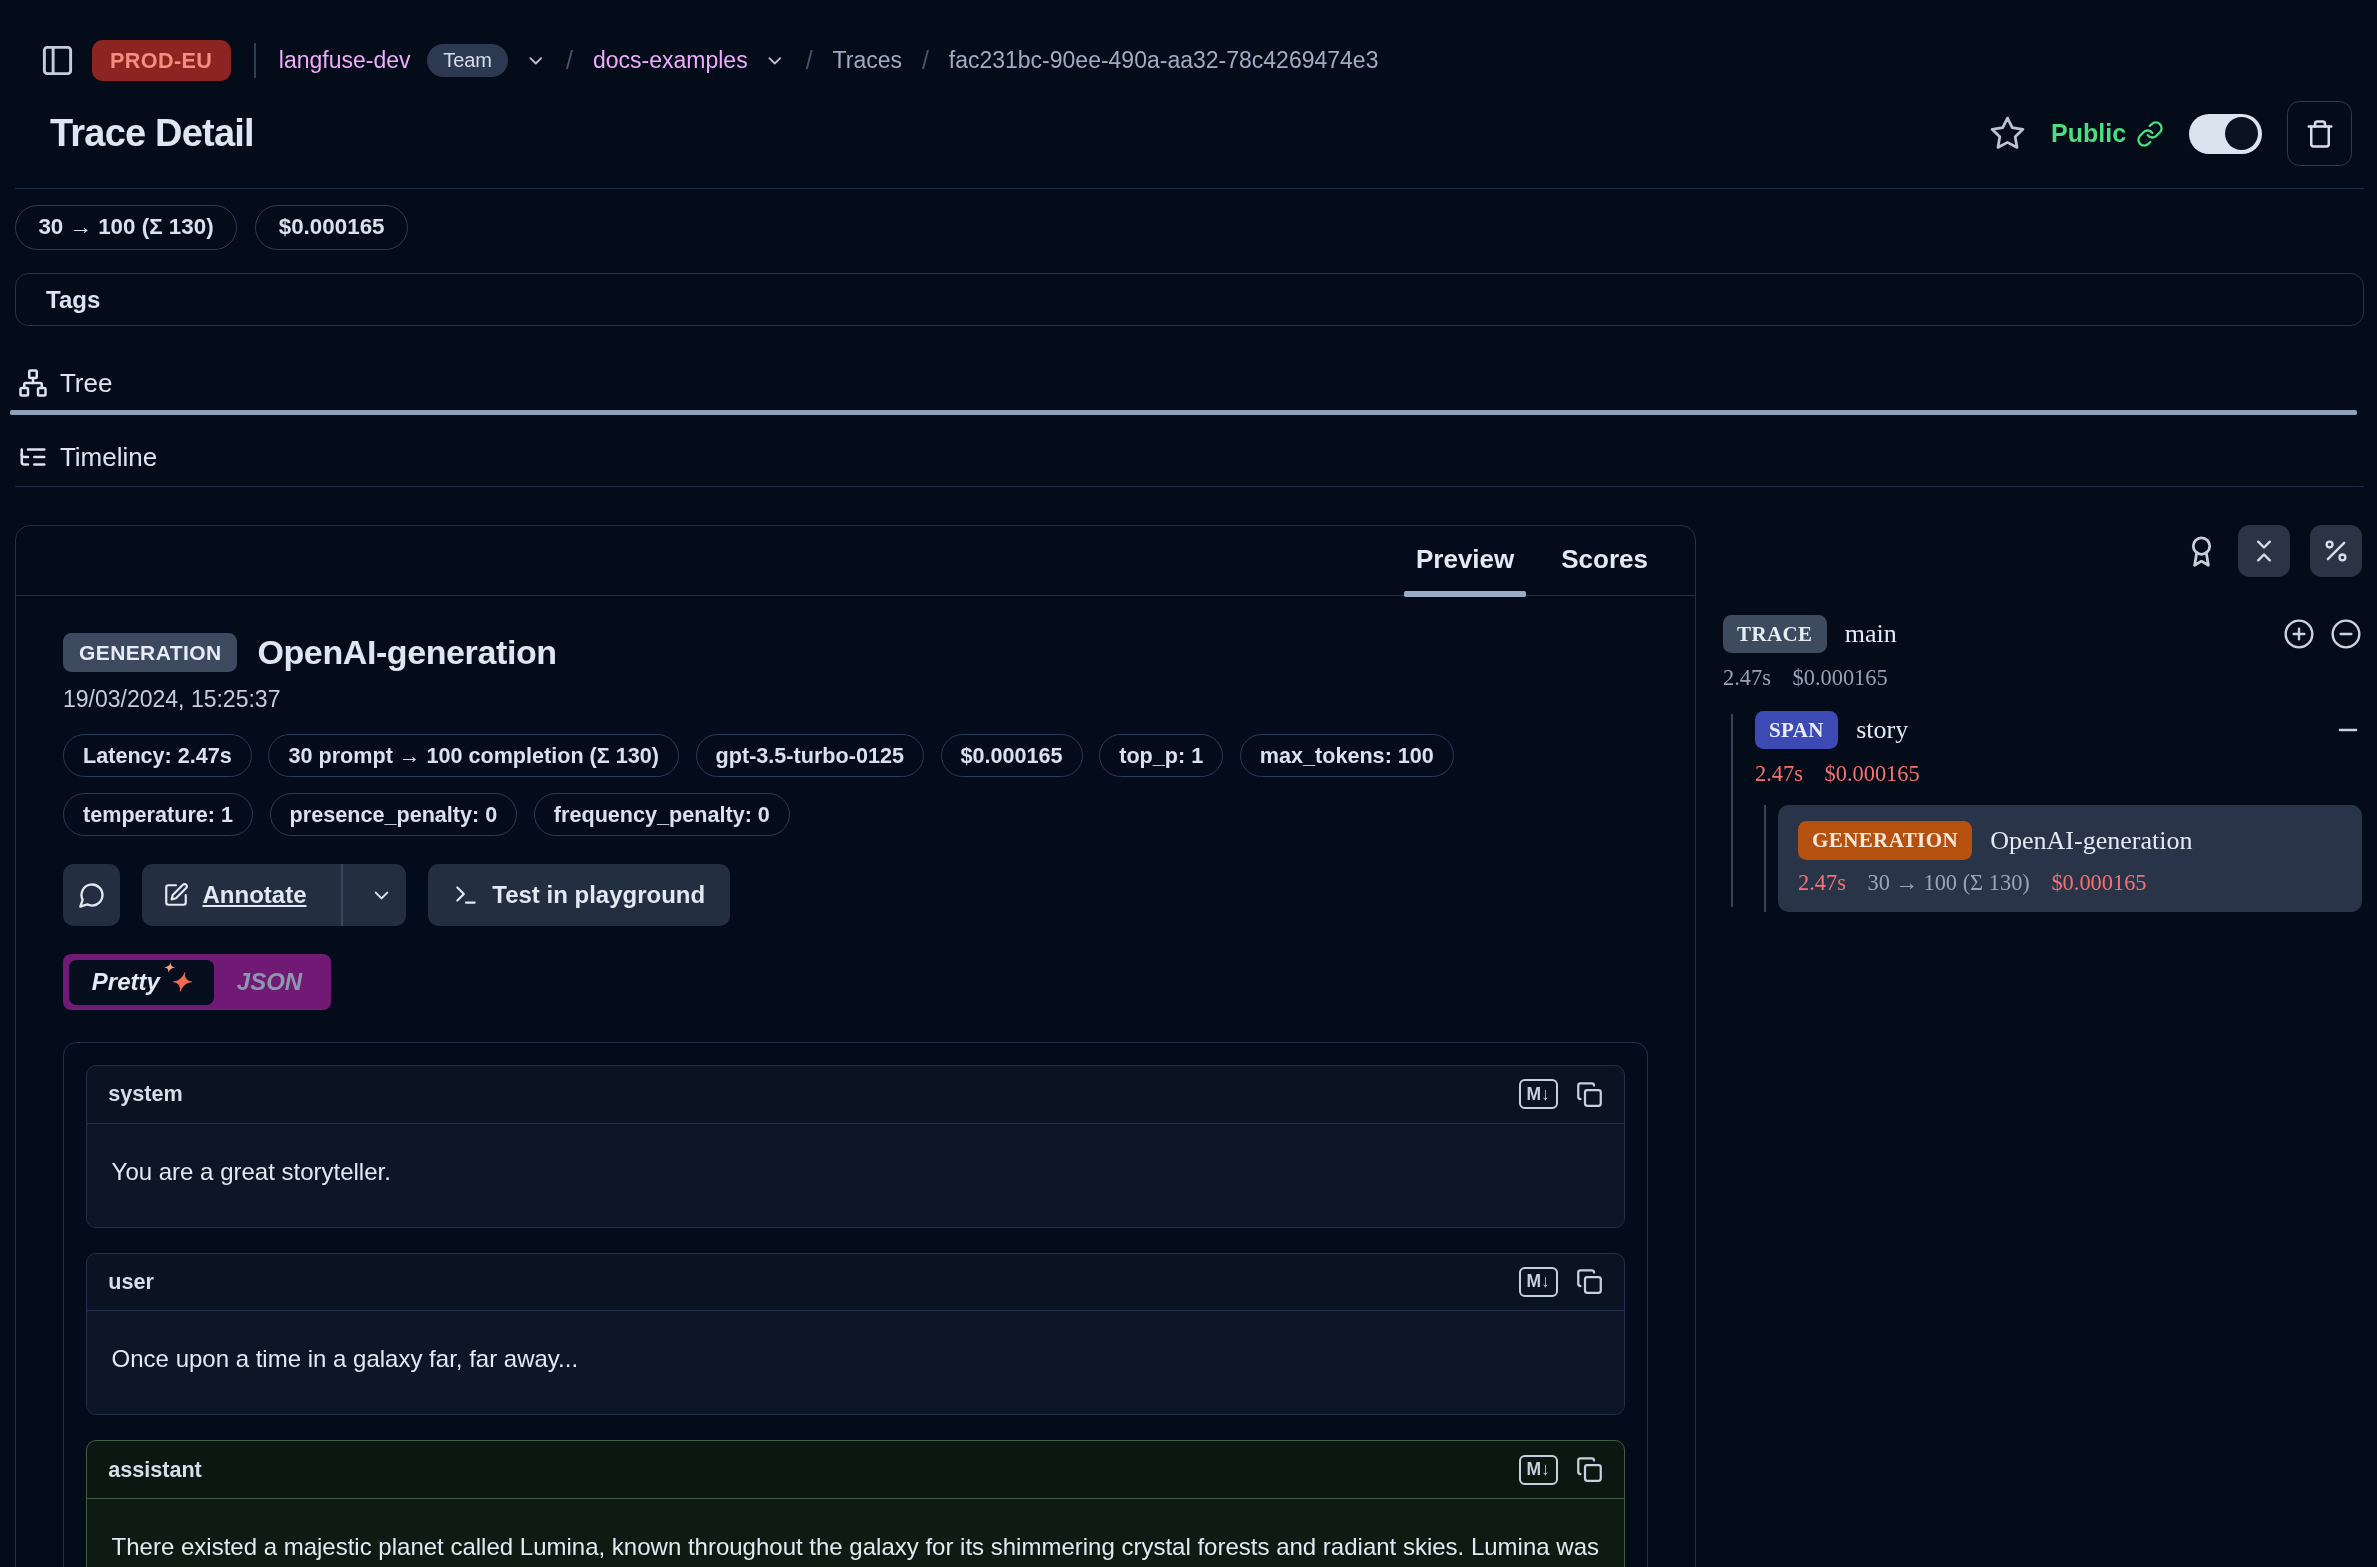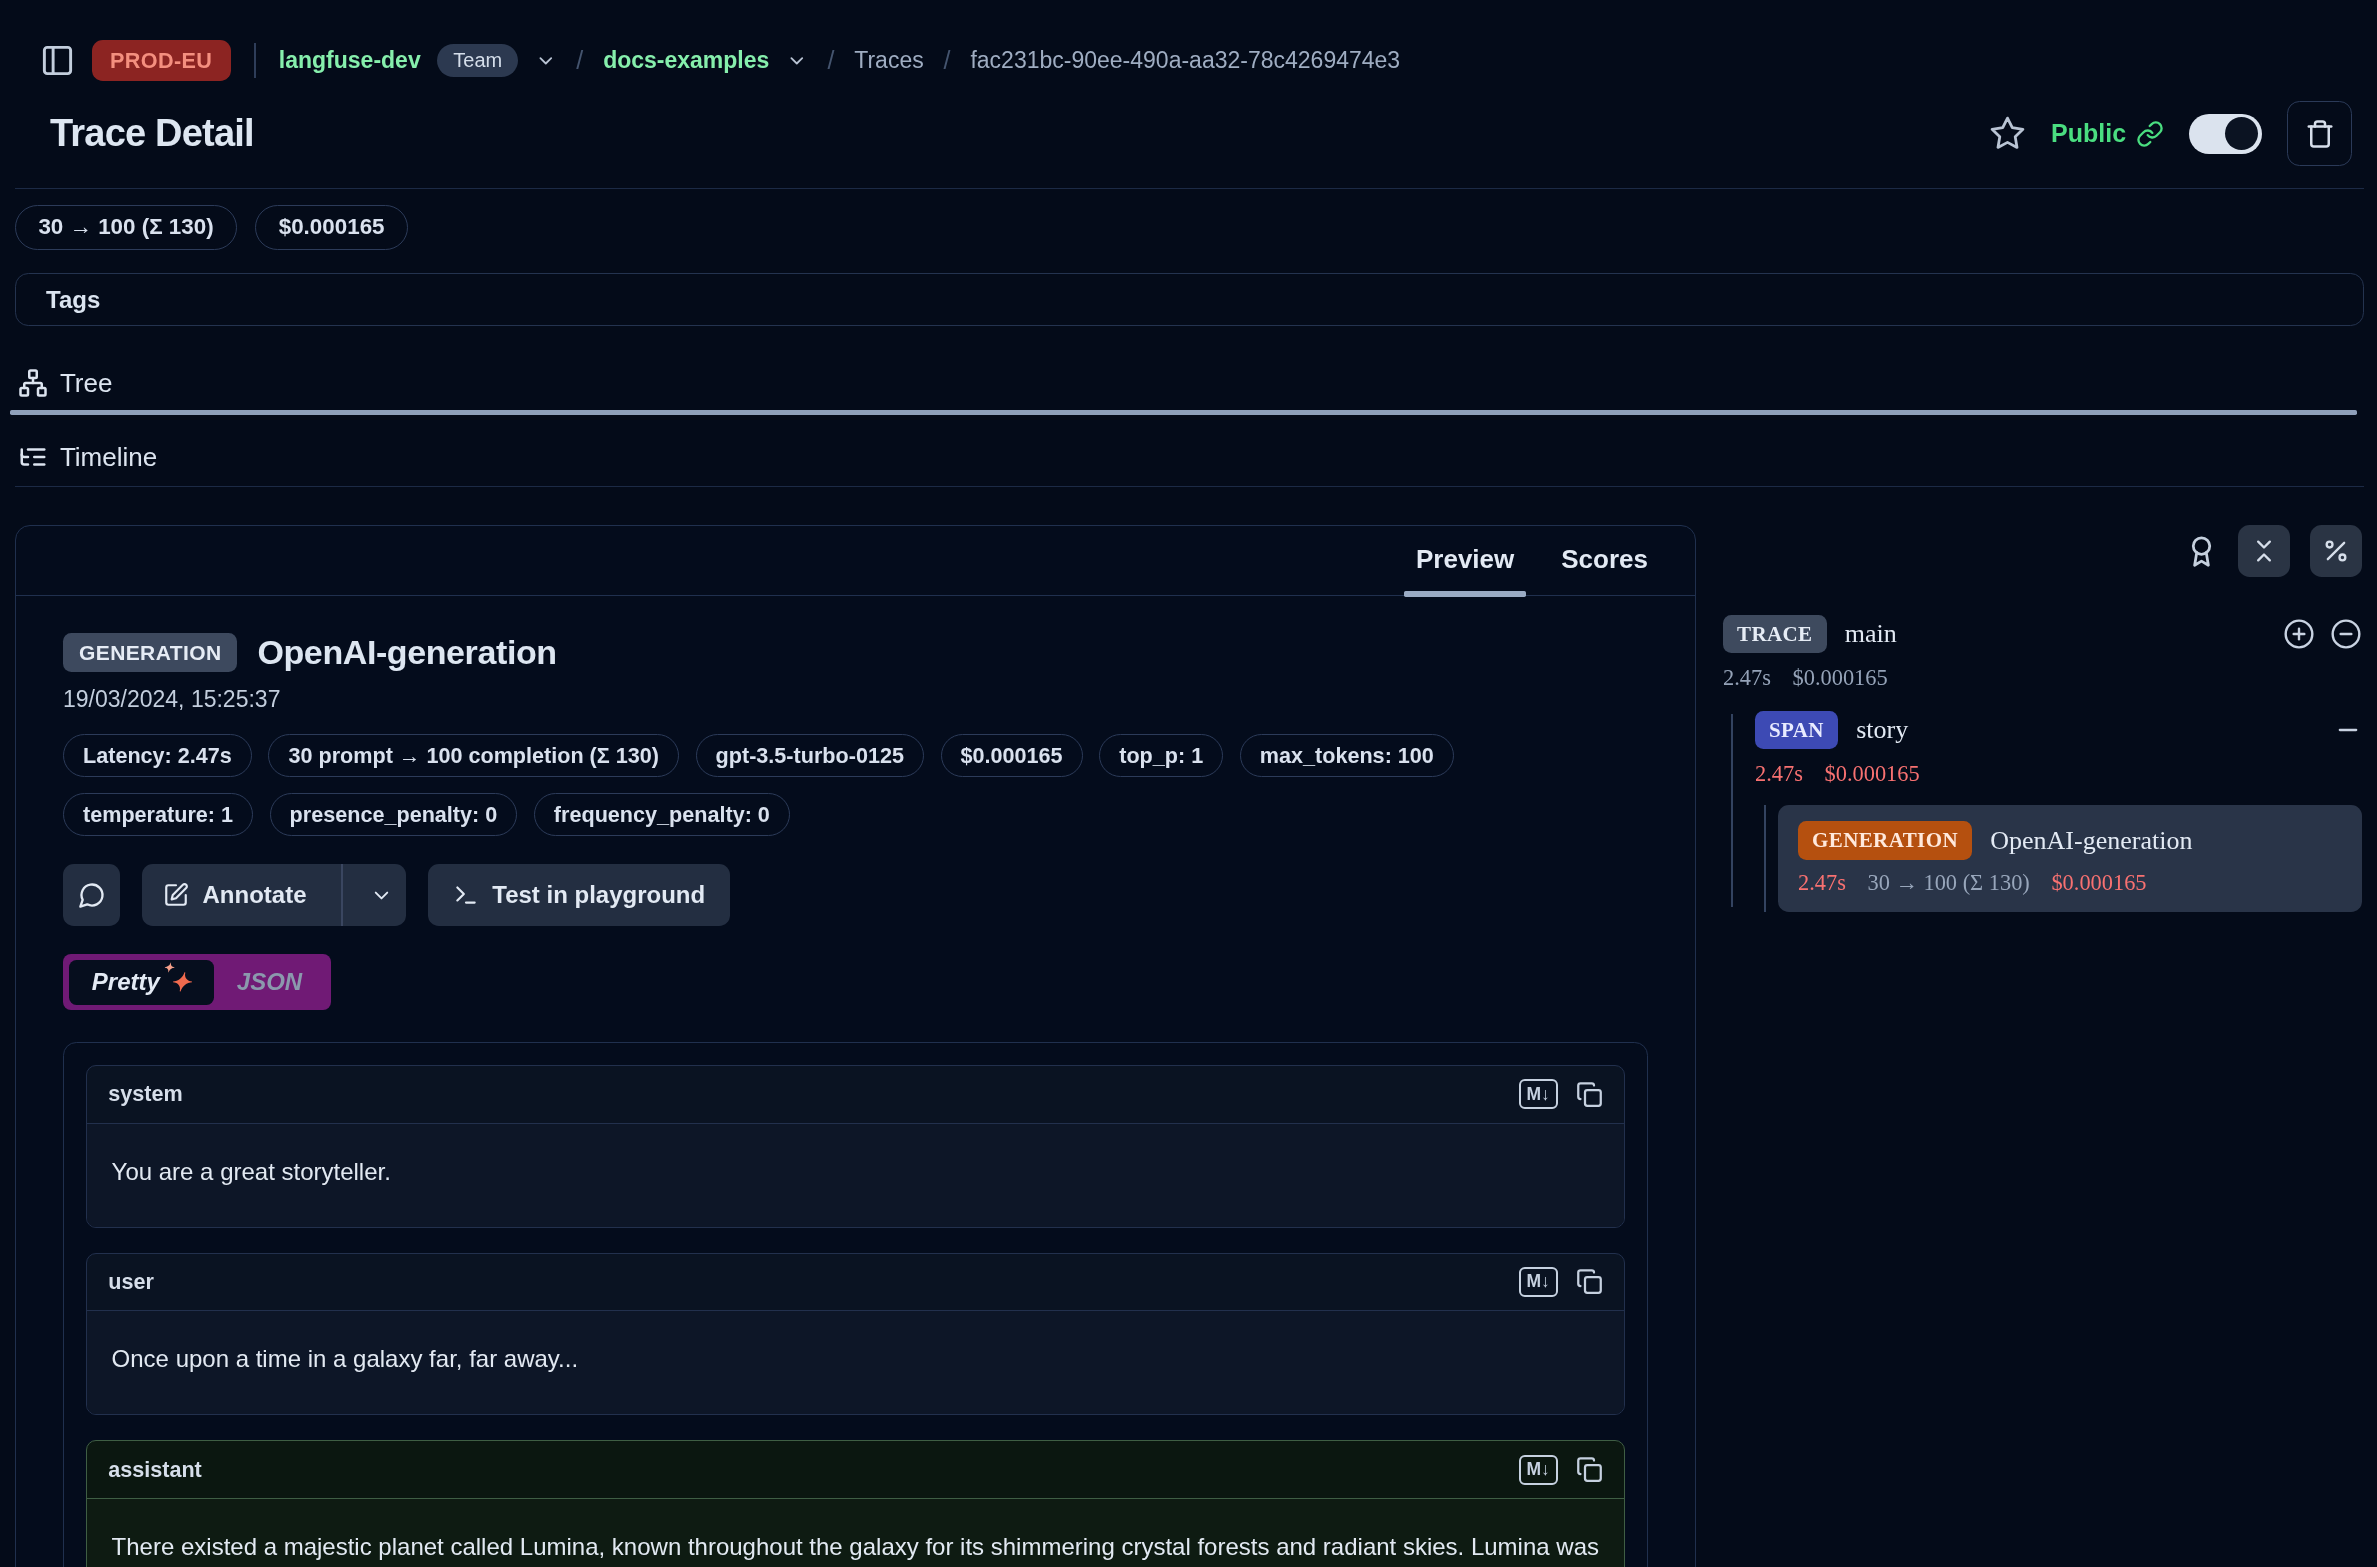--- a/index.html
+++ b/index.html
@@ -17,21 +17,21 @@
   .ic { color:#c3cedd; }
 
   
   .topbar { display:flex; align-items:center; gap:16.6px; padding:40px 0 0 25px; }
   .env-badge {
     background:#8c2422; color:#f48f7f; font-size:21.6px; font-weight:700;
     letter-spacing:0.4px; padding:7.5px 18.3px; border-radius:10.8px;
   }
   .vdiv { width:1.7px; height:35px; background:#2e3d59; margin:0 6.7px; }
   .crumb { font-size:23px; }
-  .crumb.bright { color:#86efac; font-weight:700;text-align:center; }
+  .crumb.bright { color:#f0abfc; font-weight:400;text-align:center; }
   .crumb.muted { color:#9fadc2; }
   .team-badge { background:#2c3950; color:#d5deea; font-size:20px; padding:5px 16px; border-radius:830px; }
   .slash { color:#44546e; font-size:25px; margin:0 3.3px; }
   .chev { color:#b9c4d4; }
 
   
   .title-row { display:flex; align-items:center; justify-content:space-between; padding:20px 11.6px 0 35px; }
   .title-row h1 { font-size:38px; font-weight:700; letter-spacing:-0.8px; color:#dde6f1; }
   .title-actions { display:flex; align-items:center; gap:25px; }
   .public-label { color:#4ade80; font-size:25px; font-weight:700; display:flex; align-items:center; gap:10px; }
@@ -89,21 +89,21 @@
 
   .param-row { display:flex; flex-wrap:wrap; gap:16.6px; row-gap:16px; margin-top:21.6px; max-width:1646px; }
   .param-row .pill { font-size:21.6px; padding:7.5px 19px; }
 
   .actions-row { display:flex; gap:21.6px; margin-top:28px; height:62px; }
   .btn {
     background:#232e41; border-radius:10.8px; display:flex; align-items:center; gap:13.3px;
     padding:0 25px; font-size:24px; font-weight:600; color:#e2e9f3; cursor:pointer;
   }
   .btn.icon-only { width:57px; padding:0; justify-content:center; }
-  .split { padding:0; }
+  .split { padding:0;text-decoration:underline; }
   .split .main { display:flex; align-items:center; gap:13.3px; padding:0 21.6px; }
   .split .sep { width:1.7px; height:62px; background:#3a4660; }
   .split .caret { width:50px; display:flex; align-items:center; justify-content:center; }
 
   .seg-row { margin-top:28px; display:flex; }
   .seg-wrap { background:#701a75; border-radius:8px; padding:5.8px; display:flex; align-items:center;font-style:italic; }
   .seg { font-size:24px; font-weight:600; padding:8.3px 23px; border-radius:7.5px; cursor:pointer; }
   .seg.active { background:#060e1e; color:#e3eaf4; display:flex; align-items:center; gap:10px; }
   .seg.inactive { color:#8b99ad; }
   .sparkle { position:relative; color:#ef6a4e; font-size:25px; line-height:1; }

